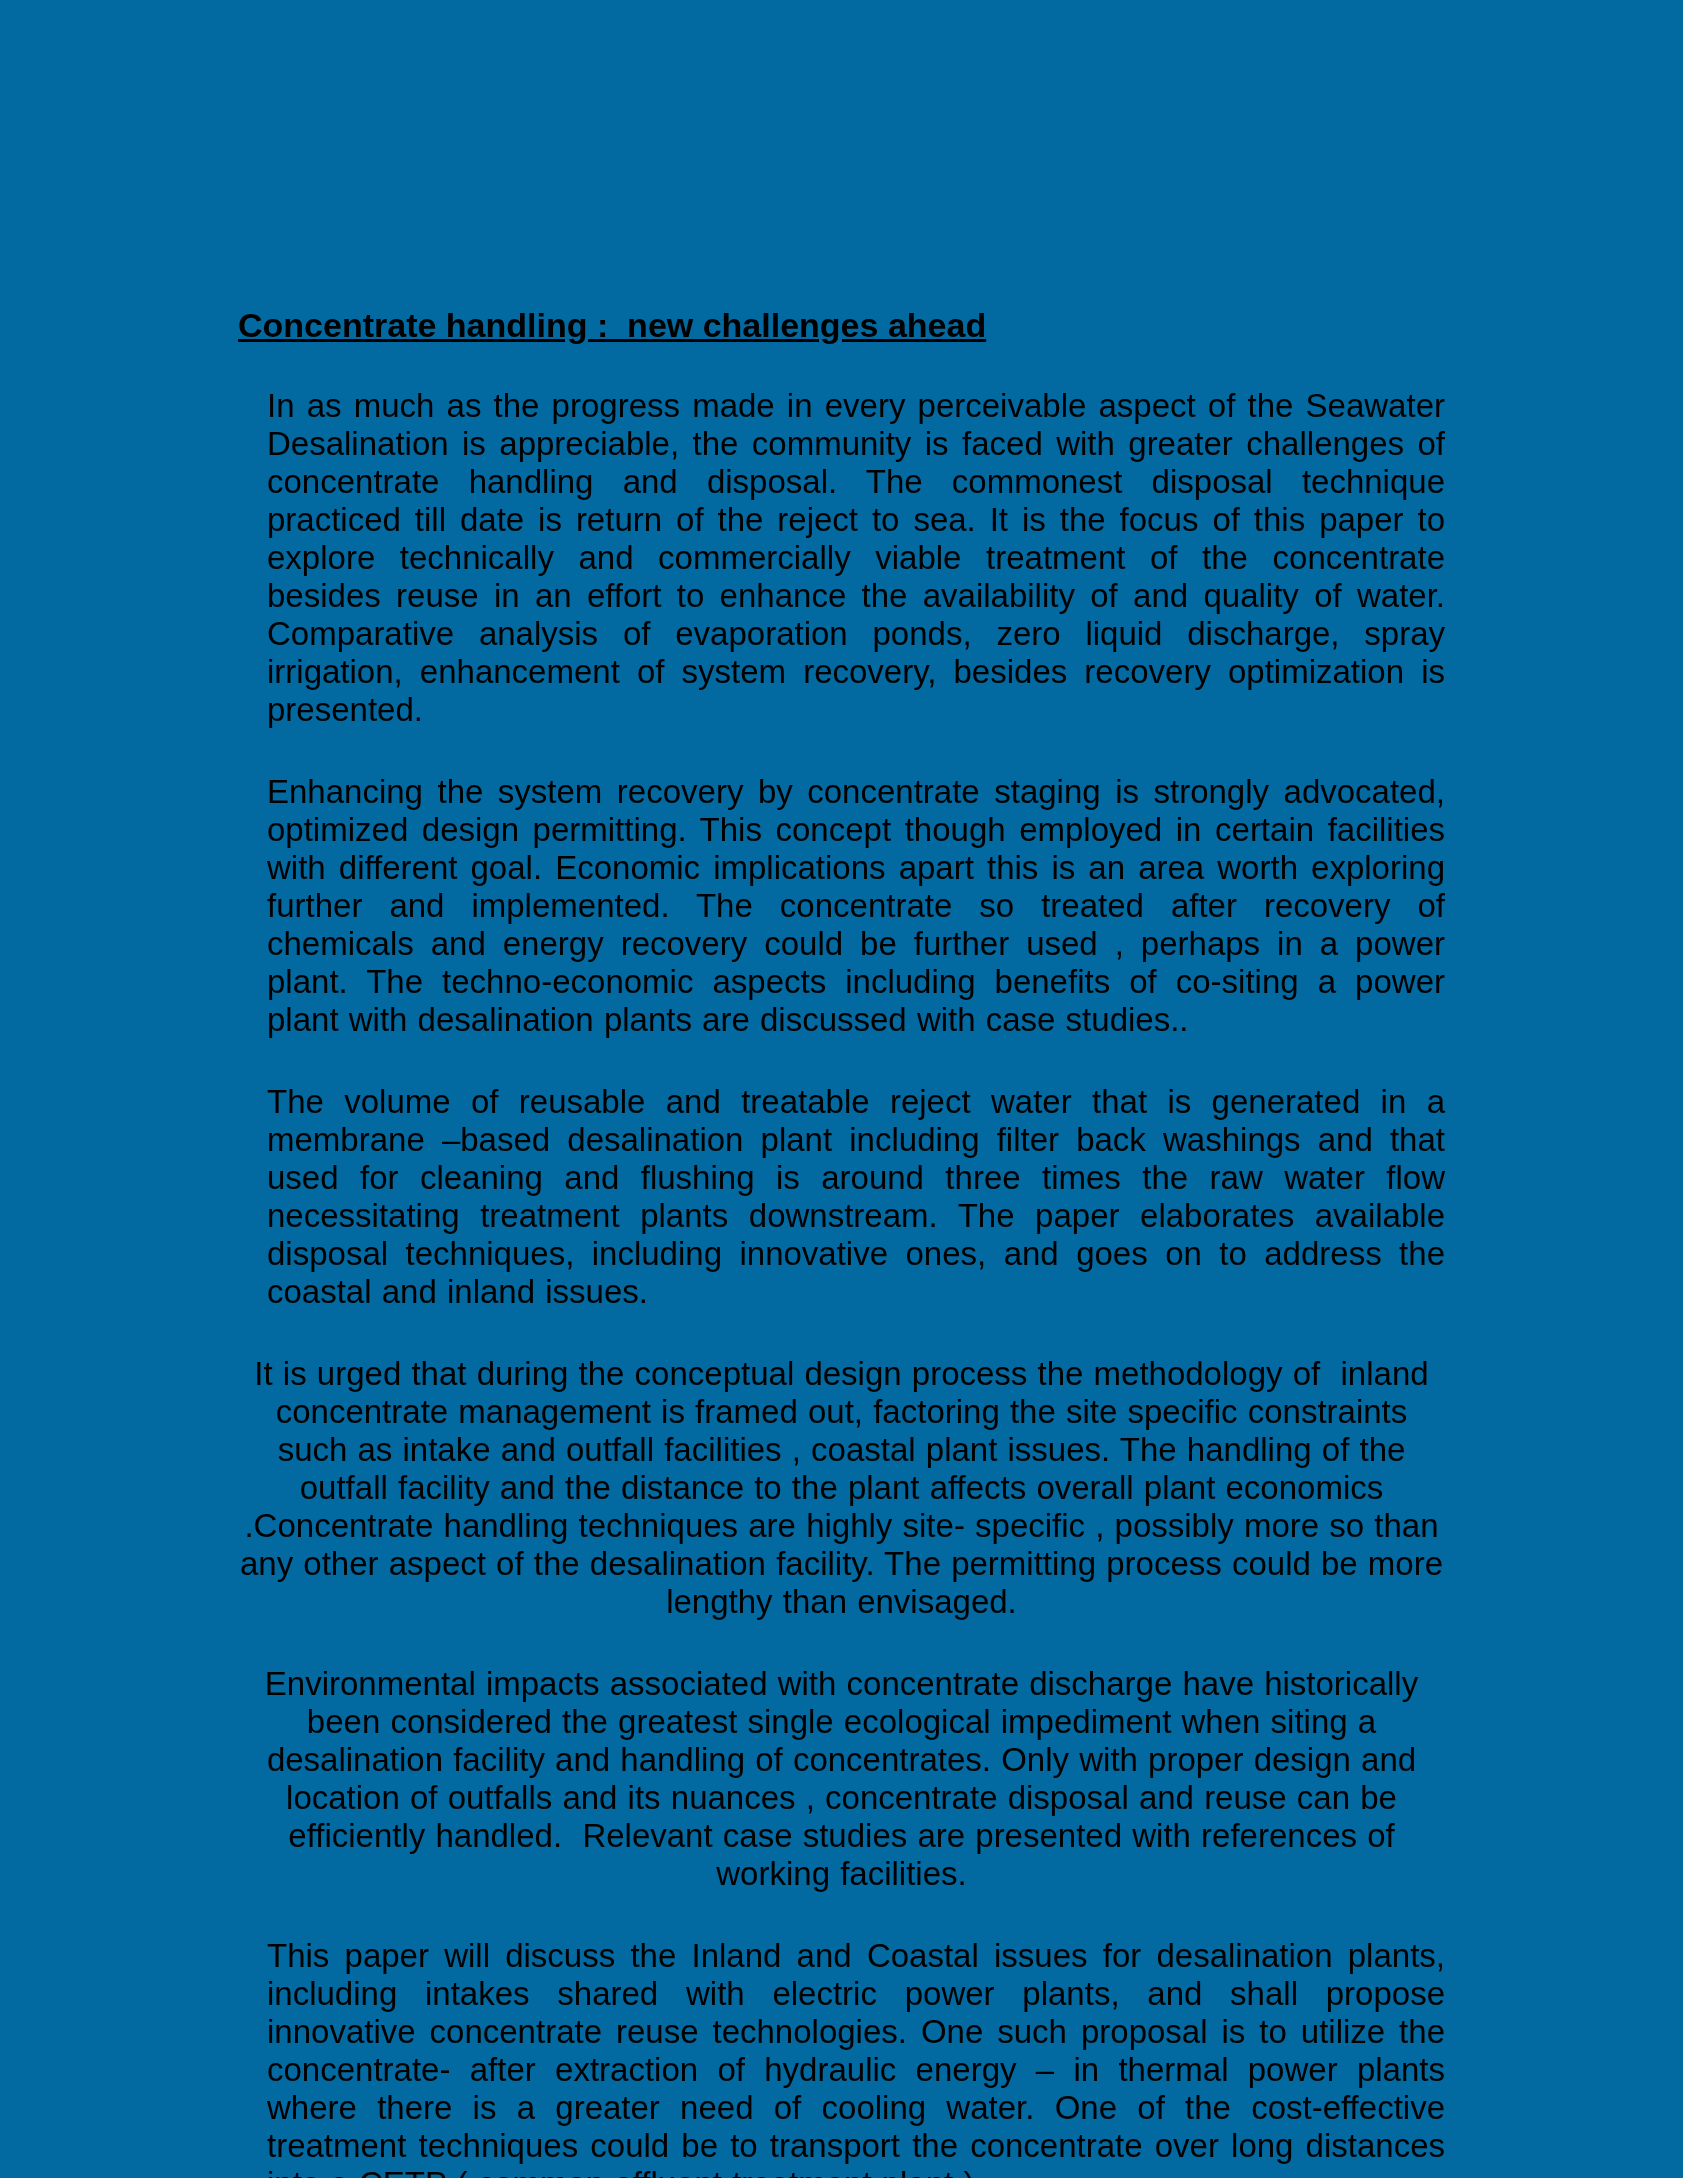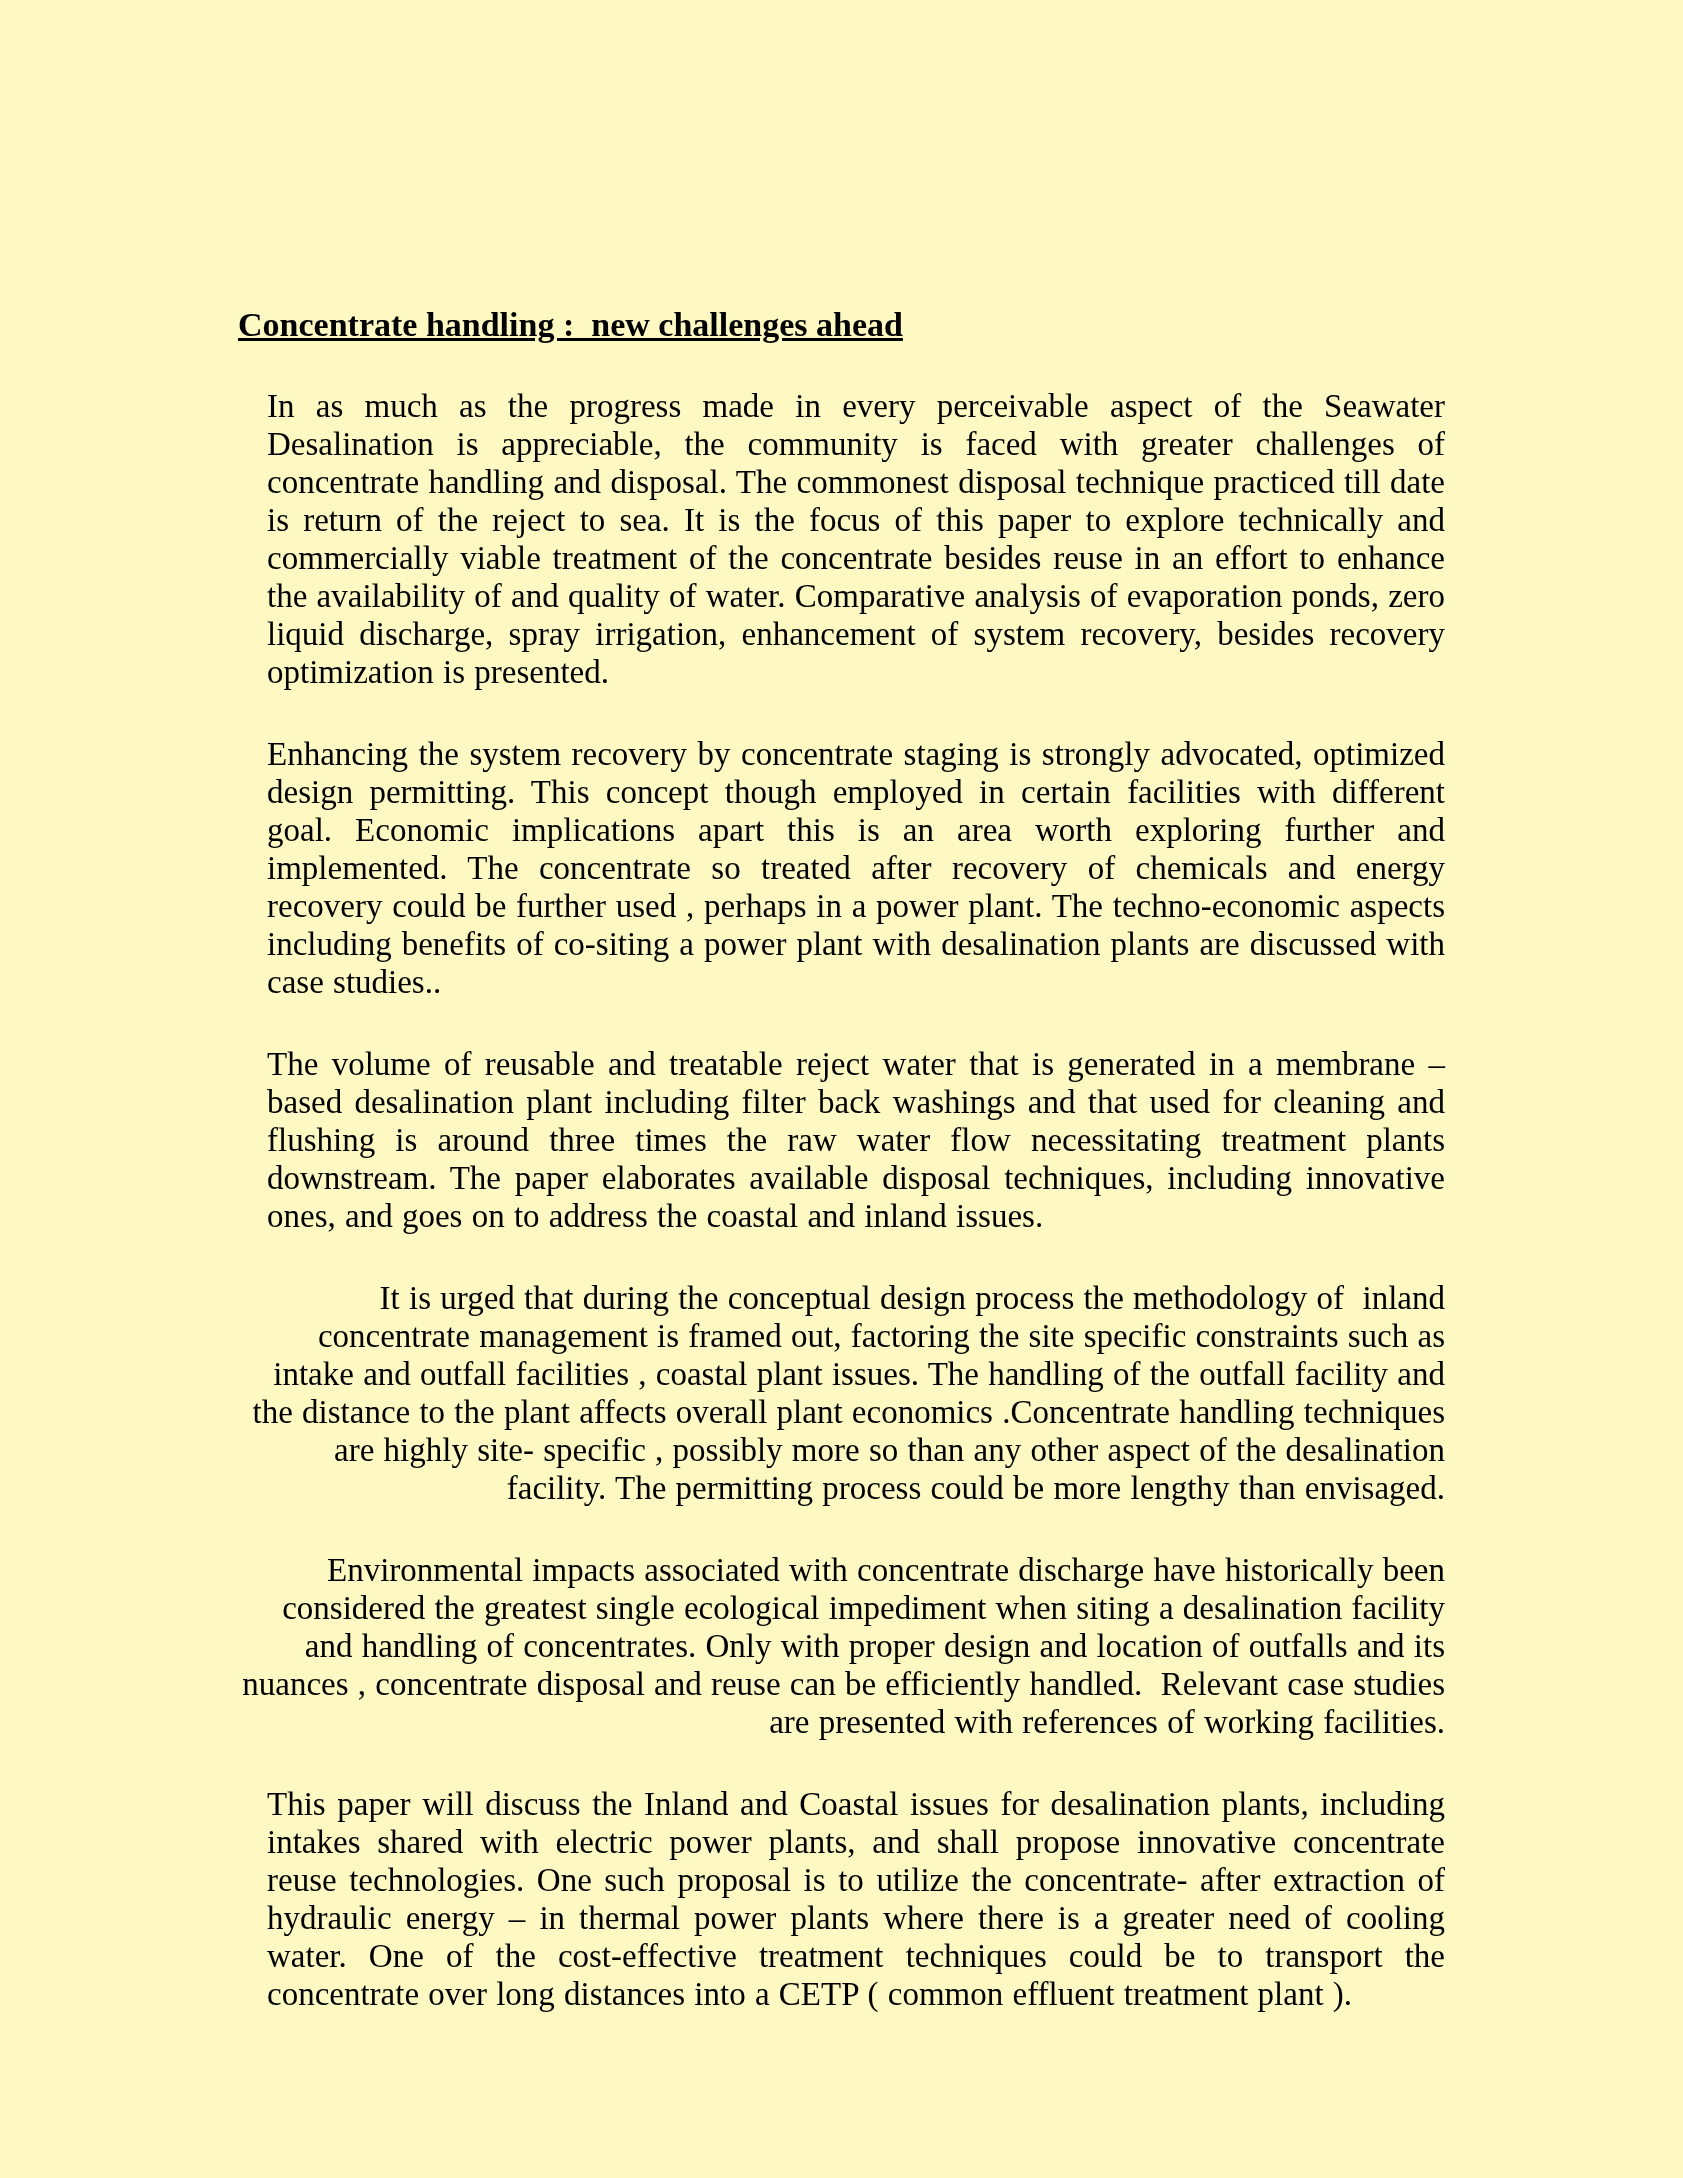--- a/index.html
+++ b/index.html
@@ -3,25 +3,25 @@
 <meta charset="utf-8">
 <style>
   html, body {
     margin: 0;
     padding: 0;
     background: #ffffff;
   }
   .page {
     width: 1683px;
     height: 2178px;
-    background: #fef9c3;
+    background: #0369a1;
     color: #000000;
     box-sizing: border-box;
     padding: 305px 238px 0 238px;
-    font-family: Liberation Serif, serif;
+    font-family: Liberation Sans, sans-serif;
     overflow: hidden;
   }
   .doc-title {
     font-size: 34px;
     line-height: 40px;
     font-weight: 700;
     text-decoration: underline;
     margin: 0 0 42px 0;
     white-space: pre-wrap;
   }
@@ -29,21 +29,21 @@
     font-size: 33px;
     line-height: 38px;
     margin: 0 0 44px 0;
     word-spacing: 1px;
   }
   .para[data-align="justify"] {
     text-align: justify;
     margin-left: 29px;
   }
   .para[data-align="left"] {
-    text-align: right;
+    text-align: center;
     white-space: pre-wrap;
   }
 </style>
 </head>
 <body>
 
 <div class="page">
   <h1 class="doc-title">Concentrate handling :  new challenges ahead</h1>
 
   <p class="para" data-align="justify">In as much as the progress made in every perceivable aspect of the Seawater Desalination is appreciable, the community is faced with greater challenges of concentrate handling and disposal. The commonest disposal technique practiced till date is return of the reject to sea. It is the focus of this paper to explore technically and commercially viable treatment of the concentrate besides reuse in an effort to enhance the availability of and quality of water. Comparative analysis of evaporation ponds, zero liquid discharge, spray irrigation, enhancement of system recovery, besides recovery optimization is presented.</p>

